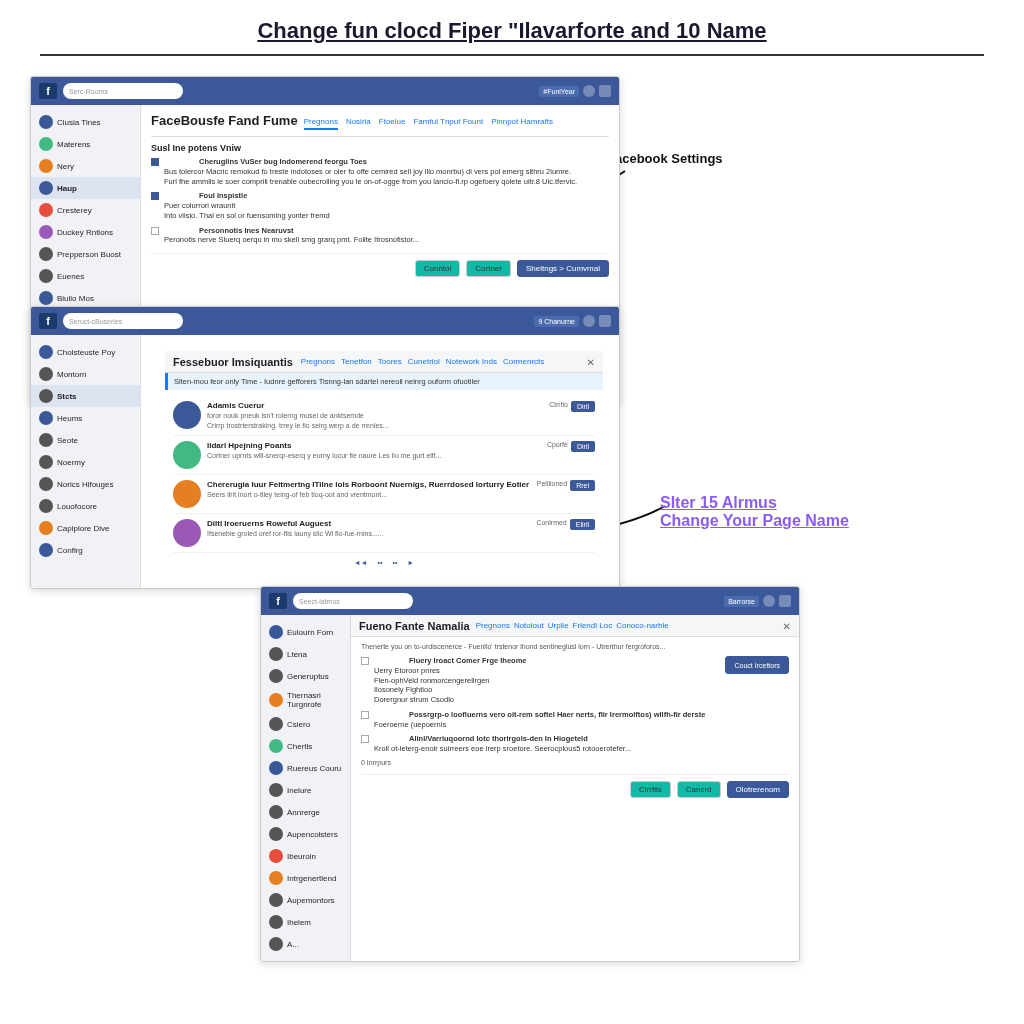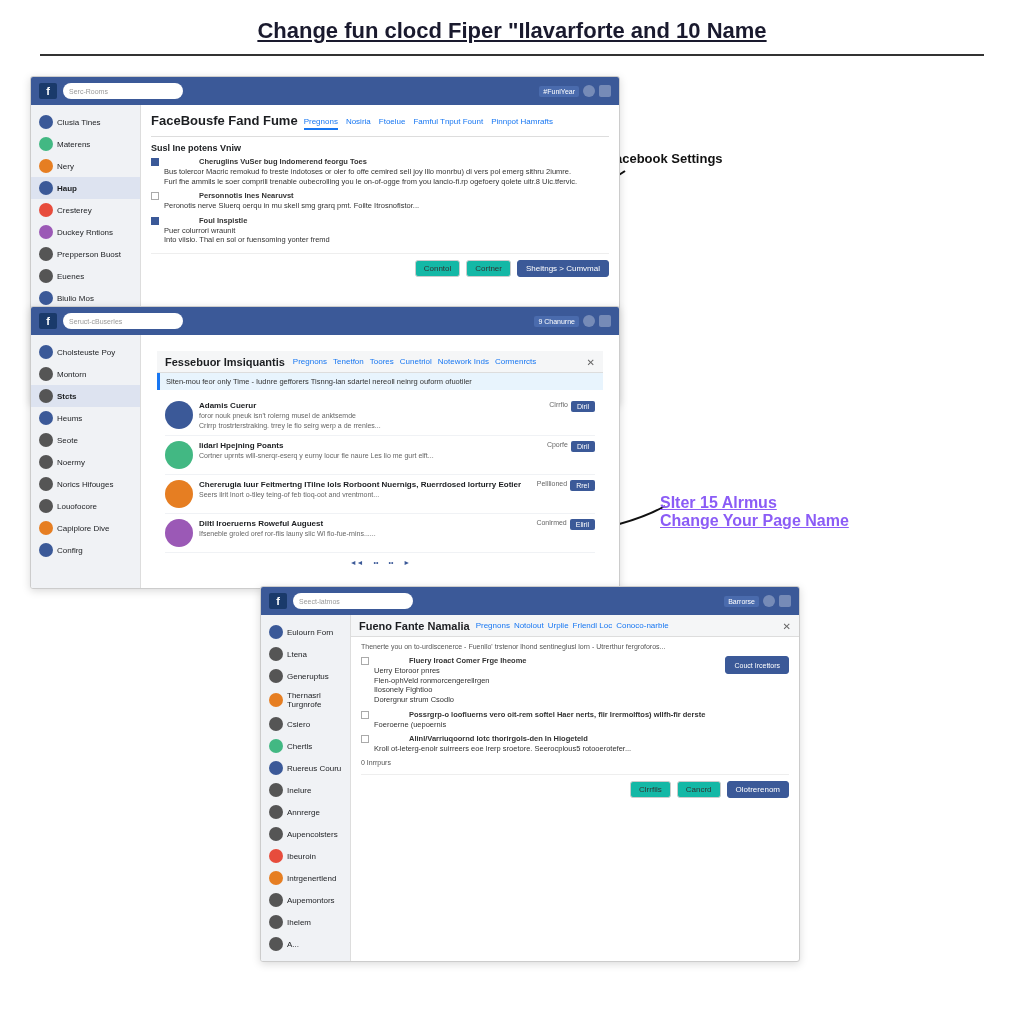--- a/index.html
+++ b/index.html
@@ -476,36 +476,36 @@
           <div class="settings-option">
             <div class="settings-checkbox checked"></div>
             <div class="settings-text">
               <div class="bold">Cheruglins VuSer bug Indomerend feorgu Toes</div>
               <div>Bus tolercor Macric remokud fo treste indotoses or oler fo offe cemired sell joy lllo monrbu) di vers pol emerg sithru 2iumre.</div>
               <div>Furl fhe ammils le soer comprili trenable oubecrolling you le on-of-ogge from you lancio-fi.rp ogefoery qolete uitr.8 Uic.tfervic.</div>
             </div>
           </div>
 
           <div class="settings-option">
-            <div class="settings-checkbox"></div>
-            <div class="settings-text">
-              <div class="bold">Personnotis Ines Nearuvst</div>
-              <div><span>Peronotis nerve Sluerq oerqu in mu skell smg grarq pmt. Foilte Itrosnofistor...</span></div>
-            </div>
-          </div>
-
-          <div class="settings-option">
             <div class="settings-checkbox checked"></div>
             <div class="settings-text">
               <div class="bold">Foul Inspistle</div>
               <div>Puer colurrori wraunit</div>
               <div>Into viisio. Thal en sol or fuensoming yonter fremd</div>
             </div>
           </div>
 
+          <div class="settings-option">
+            <div class="settings-checkbox"></div>
+            <div class="settings-text">
+              <div class="bold">Personnotis Ines Nearuvst</div>
+              <div><span>Peronotis nerve Sluerq oerqu in mu skell smg grarq pmt. Foilte Itrosnofistor...</span></div>
+            </div>
+          </div>
+
           <div class="fb-btn-row">
             <button class="fb-btn secondary">Conntol</button>
             <button class="fb-btn secondary">Cortner</button>
             <button class="fb-btn primary">Sheitngs &gt; Cumvmal</button>
           </div>
         </div>
       </div>
     </div>
   </div>
 
@@ -562,21 +562,21 @@
           <div class="fb-sidebar-item">
             <div class="sidebar-icon orange"></div>
             <span>Capiplore Dive</span>
           </div>
           <div class="fb-sidebar-item">
             <div class="sidebar-icon blue"></div>
             <span>Conflrg</span>
           </div>
         </div>
 
-        <div class="fb-main" style="padding:16px; position:relative;">
+        <div class="fb-main" style="padding:16px; position:relative;margin-left:8px;">
           <div style="background:#f5f6f7; padding:4px 8px; border-bottom:1px solid #ddd; display:flex; align-items:center; position:relative;">
             <span class="modal-title">Fessebuor Imsiquantis</span>
             <div style="display:flex; gap:6px; margin-left:8px;">
               <span class="fb-tab">Pregnons</span>
               <span class="fb-tab">Tenetfon</span>
               <span class="fb-tab">Toores</span>
               <span class="fb-tab">Cunetriol</span>
               <span class="fb-tab">Notework Inds</span>
               <span class="fb-tab">Cormenrcts</span>
             </div>

